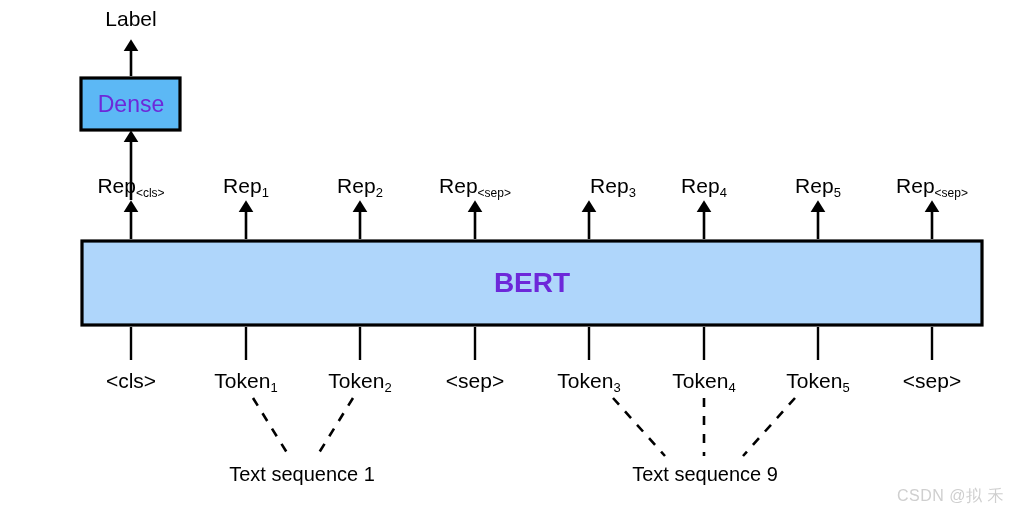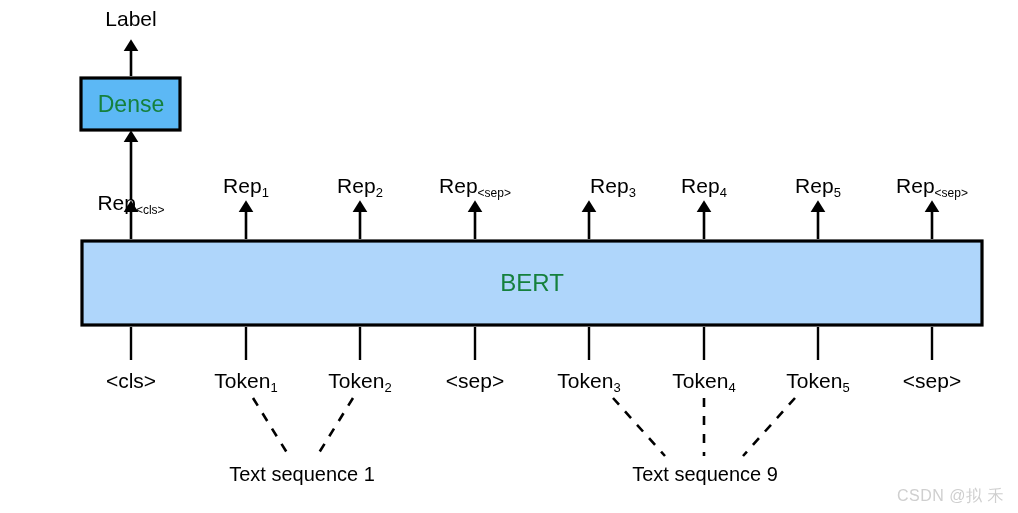--- a/index.html
+++ b/index.html
@@ -51,27 +51,27 @@
     top: 4px;
   }
   .sub-tag {
     font-size: 12px;
     vertical-align: baseline;
     position: relative;
     top: 4px;
   }
   .box-label {
     position: absolute;
-    color: #15803d;
+    color: #6d28d9;
     font-family: "Liberation Sans", sans-serif;
     white-space: nowrap;
     transform: translate(-50%, -50%);
   }
   #dense-label { font-size: 23px; }
-  #bert-label  { font-size: 24px; }
+  #bert-label  { font-size: 28px; font-weight: bold; }
   #watermark {
     position: absolute;
     right: 14px;
     bottom: 6px;
     font-size: 16px;
     color: #cfcfcf;
     font-family: "Liberation Sans", sans-serif;
     white-space: nowrap;
     letter-spacing: 0.5px;
   }
@@ -120,21 +120,21 @@
     <line x1="613" y1="398" x2="665" y2="456" stroke="#000000" stroke-width="2.6" stroke-dasharray="9,9"></line>
     <line x1="704" y1="398" x2="704" y2="456" stroke="#000000" stroke-width="2.6" stroke-dasharray="9,9"></line>
     <line x1="795" y1="398" x2="743" y2="456" stroke="#000000" stroke-width="2.6" stroke-dasharray="9,9"></line>
   </svg>
 
   <div class="lbl lbl-top" style="left:131px; top:8px;">Label</div>
 
   <div class="box-label" id="dense-label" style="left:131px; top:104px;">Dense</div>
   <div class="box-label" id="bert-label" style="left:532px; top:283px;">BERT</div>
 
-  <div class="lbl lbl-rep" style="left:131px; top:192px;"><span>Rep</span><span class="sub-tag">&lt;cls&gt;</span></div>
+  <div class="lbl lbl-rep" style="left:131px; top:175px;"><span>Rep</span><span class="sub-tag">&lt;cls&gt;</span></div>
   <div class="lbl lbl-rep" style="left:246px; top:175px;"><span>Rep</span><span class="sub">1</span></div>
   <div class="lbl lbl-rep" style="left:360px; top:175px;"><span>Rep</span><span class="sub">2</span></div>
   <div class="lbl lbl-rep" style="left:475px; top:175px;"><span>Rep</span><span class="sub-tag">&lt;sep&gt;</span></div>
   <div class="lbl lbl-rep" style="left:589px; top:175px;margin-left:24px;"><span>Rep</span><span class="sub">3</span></div>
   <div class="lbl lbl-rep" style="left:704px; top:175px;"><span>Rep</span><span class="sub">4</span></div>
   <div class="lbl lbl-rep" style="left:818px; top:175px;"><span>Rep</span><span class="sub">5</span></div>
   <div class="lbl lbl-rep" style="left:932px; top:175px;"><span>Rep</span><span class="sub-tag">&lt;sep&gt;</span></div>
 
   <div class="lbl lbl-token" style="left:131px; top:370px;"><span>&lt;cls&gt;</span><span class="sub"></span></div>
   <div class="lbl lbl-token" style="left:246px; top:370px;"><span>Token</span><span class="sub">1</span></div>

